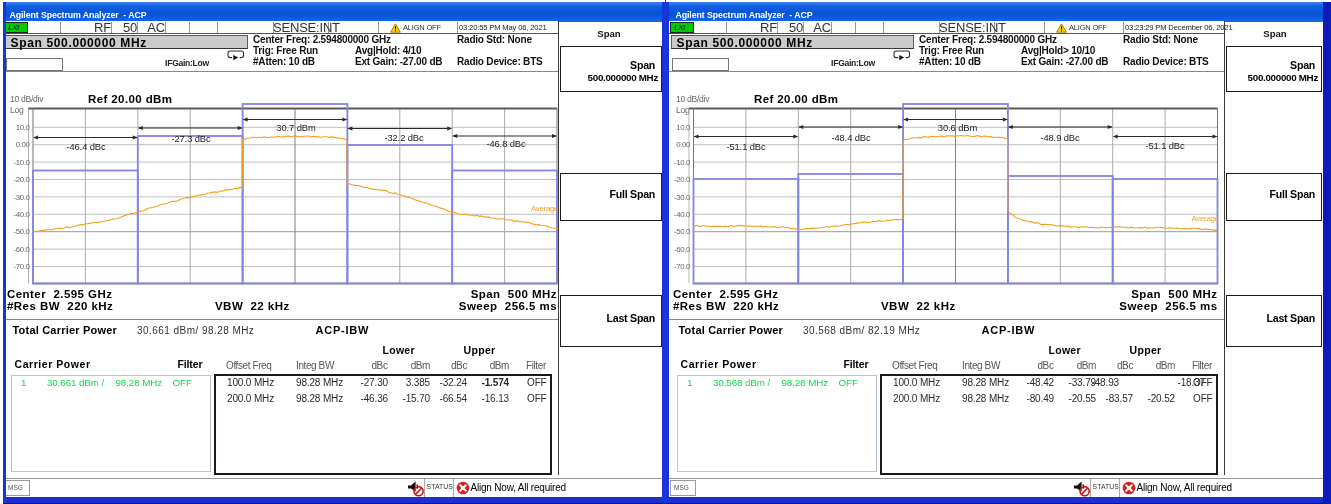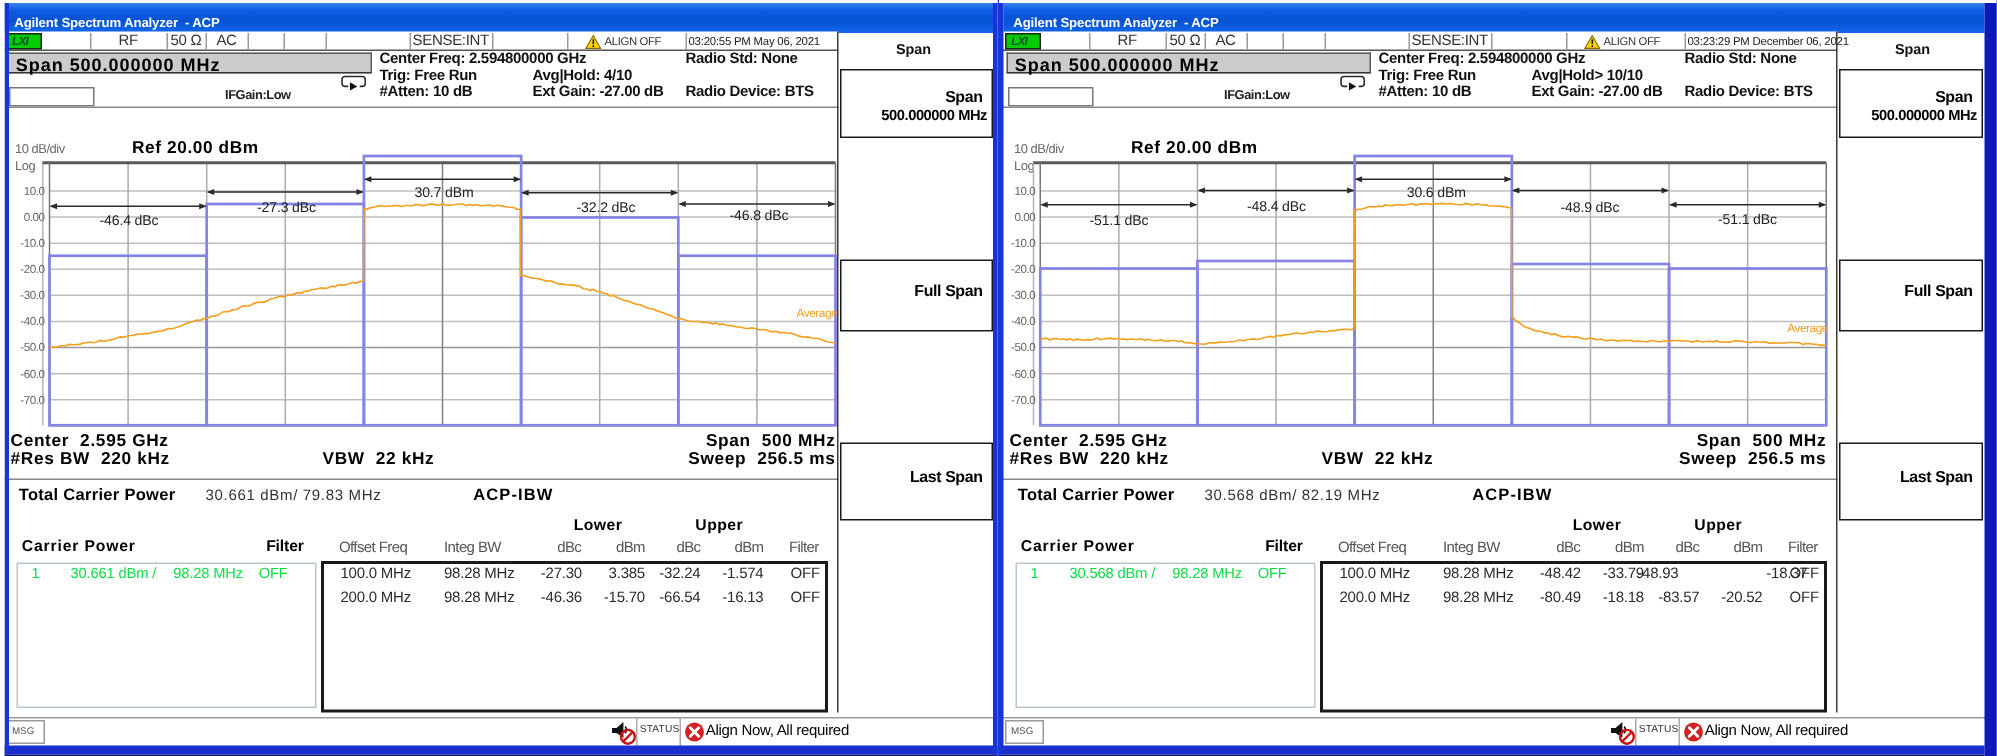--- a/index.html
+++ b/index.html
@@ -4,34 +4,34 @@
 html,body{width:1331px;height:504px;overflow:hidden;background:#1d3cd6;
   font-family:"Liberation Sans",sans-serif}
 .win{position:absolute;top:0;width:665px;height:504px;background:#fff}
 .win>*{position:absolute}
 .brd{position:absolute}
 .tbar{top:2px;height:20px;
   background:linear-gradient(180deg,#3f83ee 0%,#0f5ee2 22%,#0752d4 60%,#0f62e4 88%,#1668ea 100%)}
 .ttext{left:9.5px;top:9.5px;color:#fff;font-size:8.8px;font-weight:bold;letter-spacing:-0.1px;white-space:nowrap;z-index:2}
 .srow{left:2px;top:21px;width:557px;height:12.5px;background:#fff;border-bottom:1.5px solid #555}
 .sdiv{top:22px;width:0;height:11px;border-left:1px solid #999}
-.scell{top:22px;height:11px;font-size:10px;color:#333;text-align:center;line-height:11.5px;letter-spacing:-0.2px}
+.scell{top:22px;height:11px;font-size:13px;color:#333;text-align:right;line-height:11.5px;letter-spacing:-0.2px}
 .lxi{left:4px;top:22px;width:24px;height:10.5px;background:#00cc00;border:1px solid #222}
 .lxi span{position:absolute;left:3px;top:0px;font-size:8px;font-style:italic;font-weight:bold;color:#053;letter-spacing:-0.6px}
 .warnsvg{left:390px;top:22.5px}
 .salign{left:403px;top:22px;font-size:7.5px;color:#333;line-height:11.5px;letter-spacing:-0.2px}
 .stime{left:459px;top:22px;font-size:7.6px;color:#222;line-height:11.5px;letter-spacing:-0.15px;white-space:nowrap}
 .spanbar{left:4.5px;top:35px;width:243.5px;height:14.3px;background:#cbcbcb;border:1px solid #5a5a5a;
   border-bottom-color:#333;font-size:12px;font-weight:bold;color:#000;padding-left:5px;
   line-height:14.2px;letter-spacing:0.65px;white-space:nowrap}
 .inf{font-size:10px;font-weight:bold;color:#111;letter-spacing:-0.2px;white-space:nowrap;line-height:1}
 .hsep{left:2px;width:557px;height:0;border-top:1px solid #888}
 .minibox{left:6px;top:57.5px;width:57px;height:13px;background:#fff;border:1px solid #777}
 .ifg{left:150px;top:58.5px;width:74px;font-size:8.6px;font-weight:bold;color:#222;
-  letter-spacing:-0.3px;text-align:left;line-height:1}
+  letter-spacing:-0.3px;text-align:center;line-height:1}
 .loopsvg{left:227px;top:50.3px}
 .t9g{font-size:8.6px;color:#696969;letter-spacing:-0.3px;white-space:nowrap;line-height:1}
 .t11b{font-size:11.5px;font-weight:bold;color:#000;letter-spacing:0.45px;white-space:nowrap;line-height:1}
 .m11{font-size:11px;font-weight:bold;color:#000;letter-spacing:0.05px;white-space:nowrap;line-height:1}
 .m10{font-size:10.5px;font-weight:bold;color:#000;letter-spacing:-0.1px;white-space:nowrap;line-height:1}
 .t10{font-size:10px;color:#222;letter-spacing:-0.15px;white-space:nowrap;line-height:1}
 .gh{color:#555;letter-spacing:-0.4px}
 .tr1{color:#2b2b2b}
 .greenbox{left:10.5px;top:374.5px;width:200px;height:97.5px;border:1px solid #b9c6d2;background:#fff}
 .grn{font-size:9.8px;color:#10dc48;letter-spacing:-0.1px;white-space:nowrap;line-height:1}
@@ -108,21 +108,21 @@
 <div class="t9g" style="left:10px;top:94.8px">10 dB/div</div>
 <div class="t11b" style="left:88px;top:93.8px;letter-spacing:0.4px">Ref 20.00 dBm</div>
 <div class="t9g" style="left:10px;top:106.2px">Log</div>
 <div class="t11b" style="left:7px;top:288.6px">Center&nbsp; 2.595 GHz</div>
 <div class="t11b" style="left:557.0px;top:288.6px;transform:translateX(-100%)">Span&nbsp; 500 MHz</div>
 <div class="t11b" style="left:7px;top:301px">#Res BW&nbsp; 220 kHz</div>
 <div class="t11b" style="left:215px;top:301px">VBW&nbsp; 22 kHz</div>
 <div class="t11b" style="left:557.0px;top:301px;transform:translateX(-100%)">Sweep&nbsp; 256.5 ms</div>
 <div class="hsep" style="top:319px"></div>
 <div class="m11" style="left:12.5px;top:325.4px;letter-spacing:0.2px">Total Carrier Power</div>
-<div class="t10" style="left:137px;top:325.8px;color:#333;font-size:10px;letter-spacing:0.45px">30.661 dBm/ 79.83 MHz</div>
+<div class="t10" style="left:137px;top:325.8px;color:#333;font-size:10px;letter-spacing:0.45px">30.661 dBm/ 98.28 MHz</div>
 <div class="m11" style="left:315.5px;top:325.4px;letter-spacing:0.75px">ACP-IBW</div>
 <div class="m10" style="left:398.7px;top:344.7px;transform:translateX(-50%);letter-spacing:0.3px">Lower</div>
 <div class="m10" style="left:479.5px;top:344.7px;transform:translateX(-50%);letter-spacing:0.3px">Upper</div>
 <div class="m10" style="left:14.5px;top:358.9px;letter-spacing:0.55px">Carrier Power</div>
 <div class="m10" style="left:202.5px;top:358.9px;transform:translateX(-100%)">Filter</div>
 <div class="t10 gh" style="left:226px;top:360.8px;">Offset Freq</div>
 <div class="t10 gh" style="left:296px;top:360.8px;">Integ BW</div>
 <div class="t10 gh" style="left:387.5px;top:360.8px;transform:translateX(-100%);">dBc</div>
 <div class="t10 gh" style="left:430px;top:360.8px;transform:translateX(-100%);">dBm</div>
 <div class="t10 gh" style="left:467px;top:360.8px;transform:translateX(-100%);">dBc</div>
@@ -132,21 +132,21 @@
 <div class="grn" style="left:21px;top:377.8px">1</div>
 <div class="grn" style="left:47px;top:377.8px">30.661 dBm /</div>
 <div class="grn" style="left:115.5px;top:377.8px">98.28 MHz</div>
 <div class="grn" style="left:172.5px;top:377.8px">OFF</div>
 <div class="blackbox"></div>
 <div class="t10 tr1" style="left:227px;top:377.6px;">100.0 MHz</div>
 <div class="t10 tr1" style="left:296px;top:377.6px;">98.28 MHz</div>
 <div class="t10 tr1" style="left:388px;top:377.6px;transform:translateX(-100%);">-27.30</div>
 <div class="t10 tr1" style="left:430px;top:377.6px;transform:translateX(-100%);text-align:right;">3.385</div>
 <div class="t10 tr1" style="left:467px;top:377.6px;transform:translateX(-100%);">-32.24</div>
-<div class="t10 tr1" style="left:509px;top:377.6px;transform:translateX(-100%);">-1.574</div>
+<div class="t10 tr1" style="left:509px;top:377.6px;transform:translateX(-100%);font-weight:bold;">-1.574</div>
 <div class="t10 tr1" style="left:527px;top:377.6px;">OFF</div>
 <div class="t10 tr1" style="left:227px;top:393.6px;">200.0 MHz</div>
 <div class="t10 tr1" style="left:296px;top:393.6px;">98.28 MHz</div>
 <div class="t10 tr1" style="left:388px;top:393.6px;transform:translateX(-100%);">-46.36</div>
 <div class="t10 tr1" style="left:430px;top:393.6px;transform:translateX(-100%);">-15.70</div>
 <div class="t10 tr1" style="left:467px;top:393.6px;transform:translateX(-100%);">-66.54</div>
 <div class="t10 tr1" style="left:509px;top:393.6px;transform:translateX(-100%);">-16.13</div>
 <div class="t10 tr1" style="left:527px;top:393.6px;">OFF</div>
 <div class="sbline"></div>
 <div class="sbhead">Span</div>
@@ -318,21 +318,21 @@
 <div class="t10 tr1" style="left:227px;top:377.6px;">100.0 MHz</div>
 <div class="t10 tr1" style="left:296px;top:377.6px;">98.28 MHz</div>
 <div class="t10 tr1" style="left:388px;top:377.6px;transform:translateX(-100%);">-48.42</div>
 <div class="t10 tr1" style="left:430px;top:377.6px;transform:translateX(-100%);">-33.79</div>
 <div class="t10 tr1" style="left:453px;top:377.6px;transform:translateX(-100%);">-48.93</div>
 <div class="t10 tr1" style="left:539px;top:377.6px;transform:translateX(-100%);">-18.37</div>
 <div class="t10 tr1" style="left:527px;top:377.6px;">OFF</div>
 <div class="t10 tr1" style="left:227px;top:393.6px;">200.0 MHz</div>
 <div class="t10 tr1" style="left:296px;top:393.6px;">98.28 MHz</div>
 <div class="t10 tr1" style="left:388px;top:393.6px;transform:translateX(-100%);">-80.49</div>
-<div class="t10 tr1" style="left:430px;top:393.6px;transform:translateX(-100%);">-18.18</div>
+<div class="t10 tr1" style="left:430px;top:393.6px;transform:translateX(-100%);">-20.55</div>
 <div class="t10 tr1" style="left:467px;top:393.6px;transform:translateX(-100%);">-83.57</div>
 <div class="t10 tr1" style="left:509px;top:393.6px;transform:translateX(-100%);">-20.52</div>
 <div class="t10 tr1" style="left:527px;top:393.6px;">OFF</div>
 <div class="sbline"></div>
 <div class="sbhead">Span</div>
 <div class="skey" style="top:46px;height:45.5px;width:96.5px">
       <div class="sk1">Span</div>
       <div class="sk2">500.000000 MHz</div>
     </div>
 <div class="skey" style="top:173px;height:47.5px;width:96.5px">

